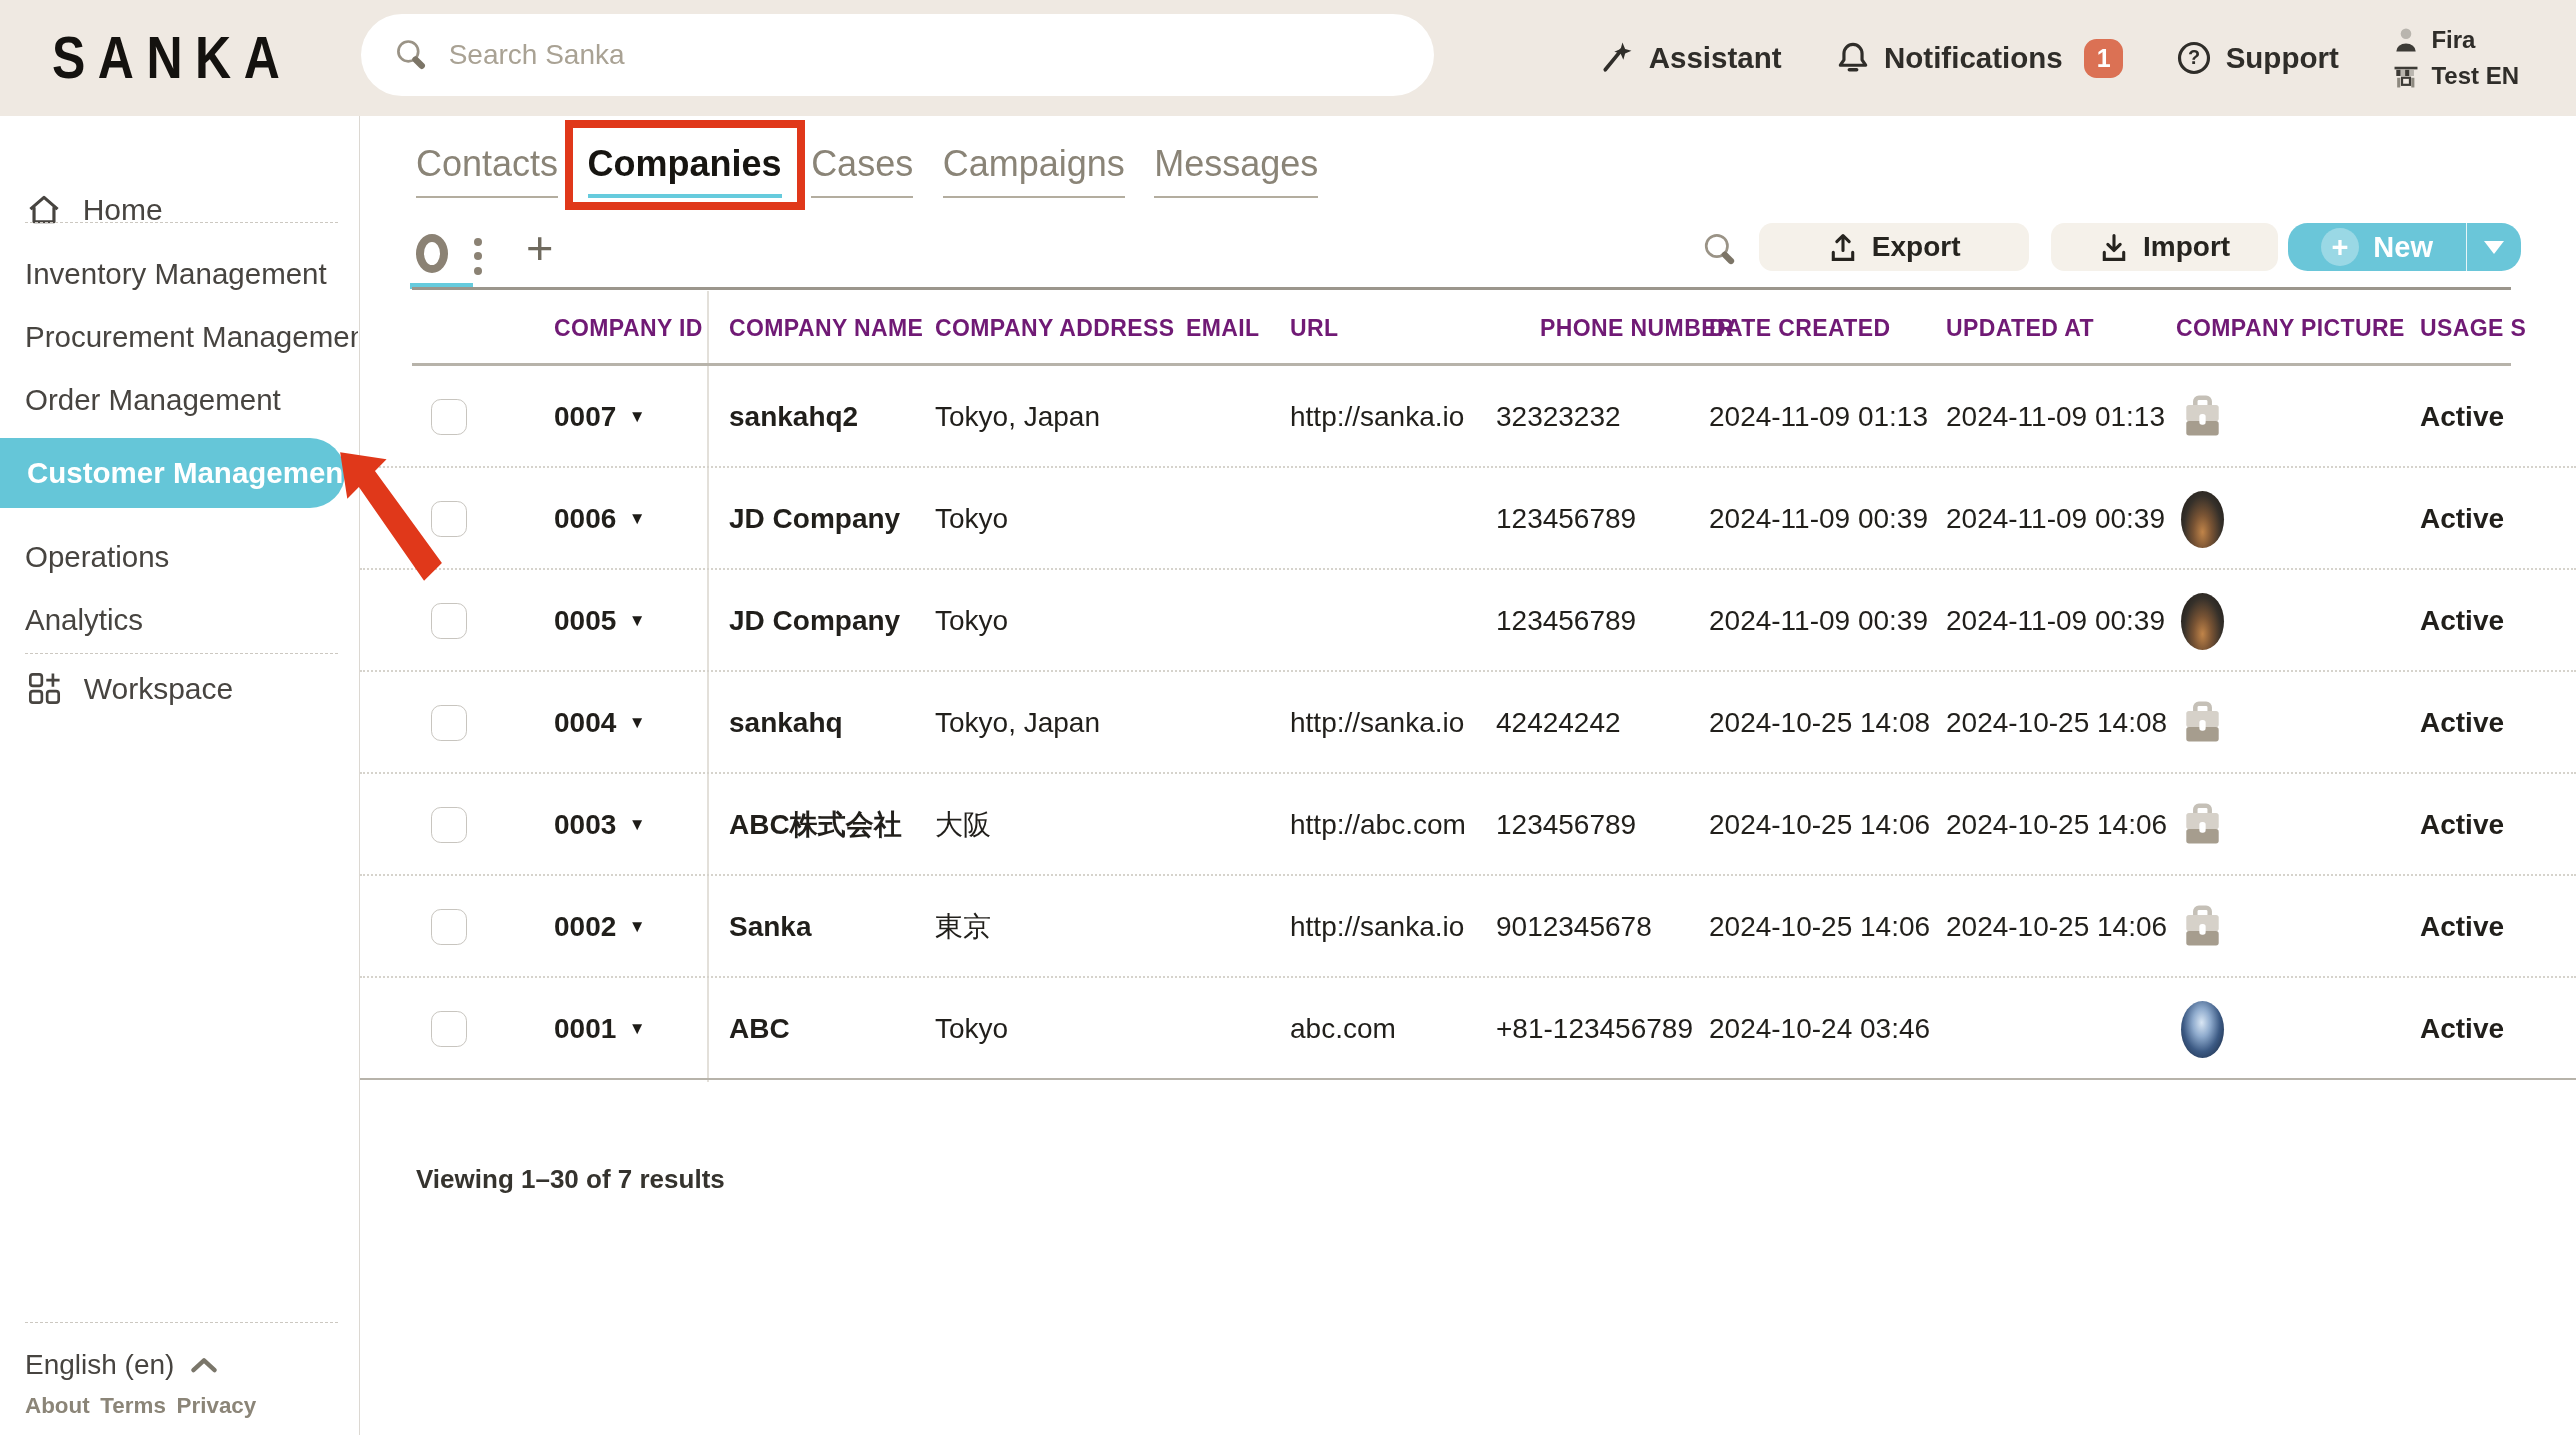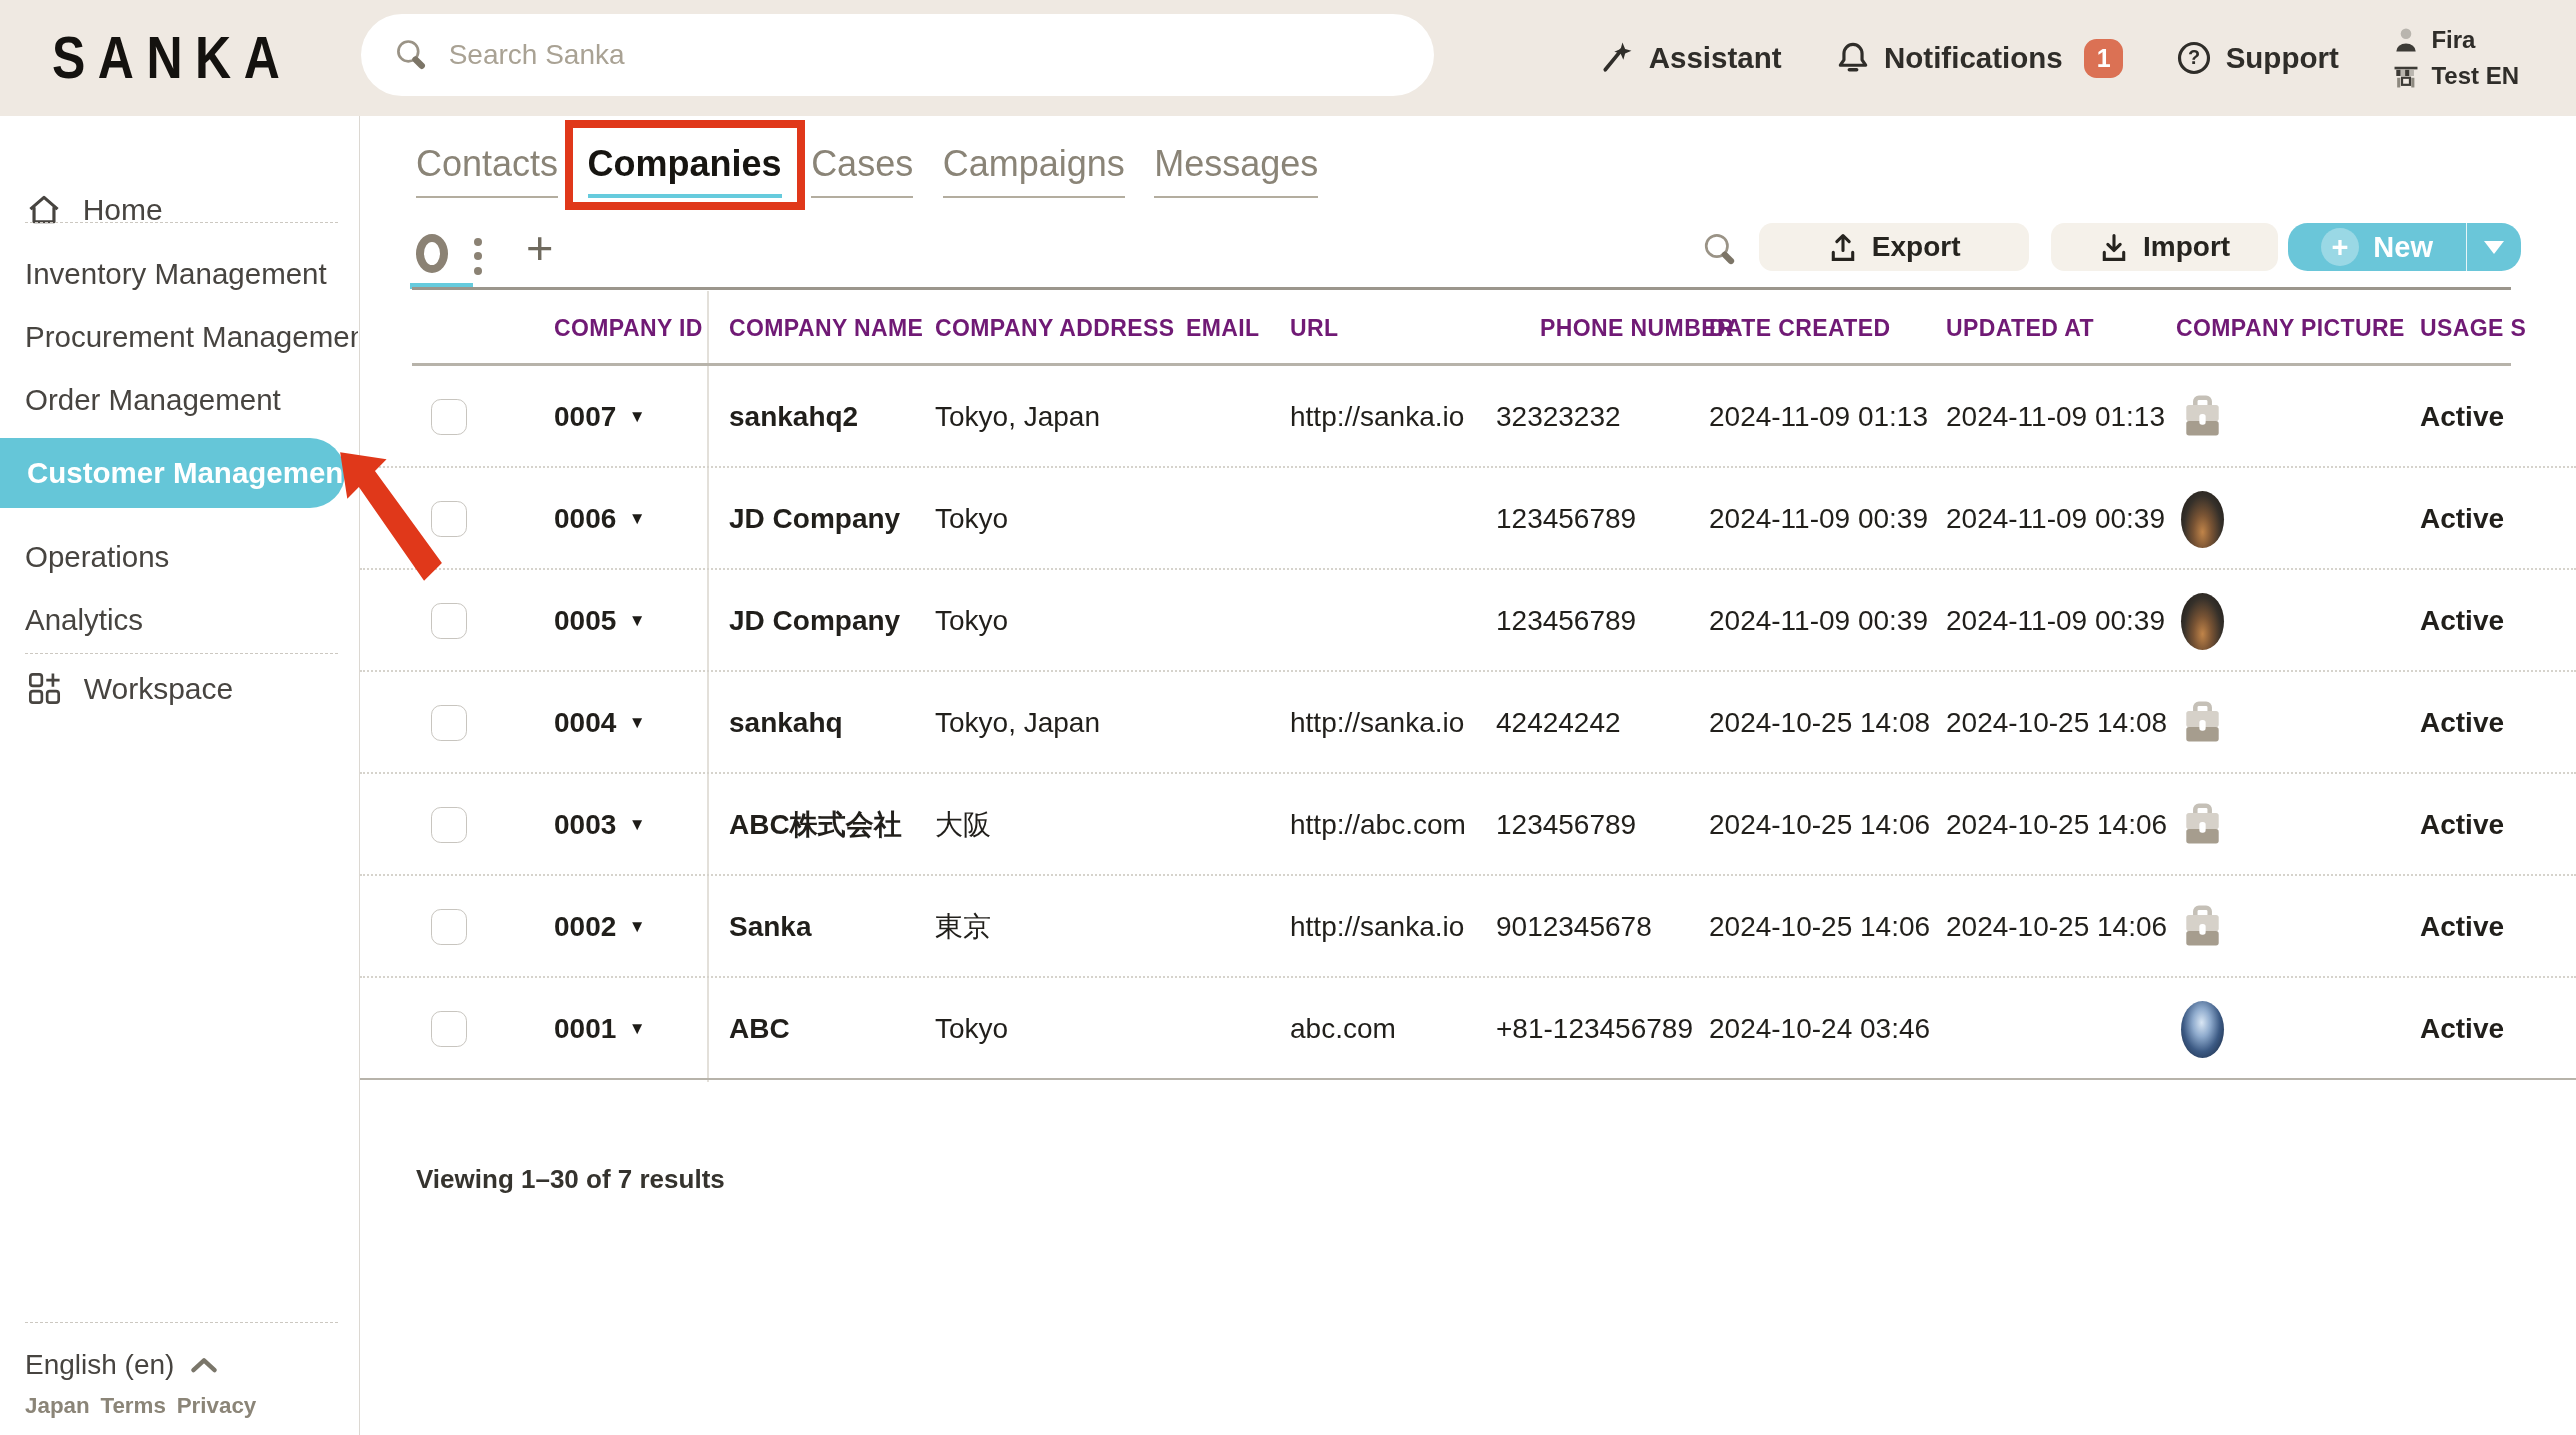--- a/index.html
+++ b/index.html
@@ -215,21 +215,21 @@
   <div class="dashed" style="top:1206px;"></div>
   <div class="side-footer-lang">
     <span>English (en)</span>
     <span>
       <svg class="icon" width="30" height="21.5" viewBox="0 0 34 24">
           <path d="M5 18 L17 7 L29 18" fill="none" stroke="#7a766a" stroke-width="5" stroke-linecap="round" stroke-linejoin="round"></path>
         </svg>
     </span>
   </div>
   <div class="side-footer-links">
-    <span>Japan</span>
+    <span>About</span>
     <span>Terms</span>
     <span>Privacy</span>
   </div>
 </div>
 
 <div class="main">
 
   <div class="tabs">
     <span class="tab">Contacts</span>
     <span class="tab tab--active">Companies</span>

